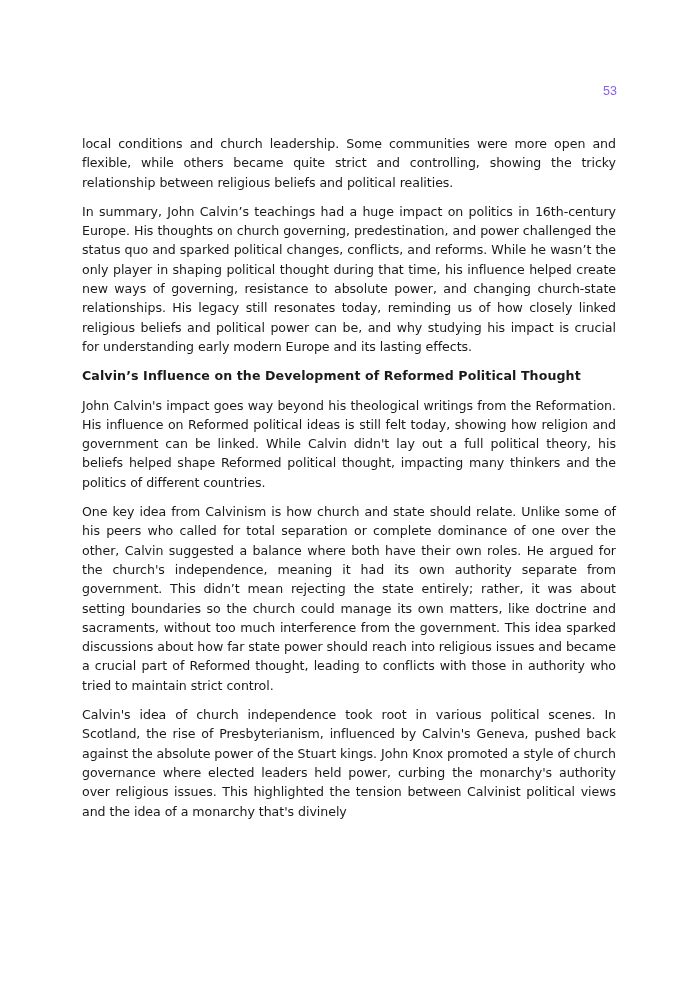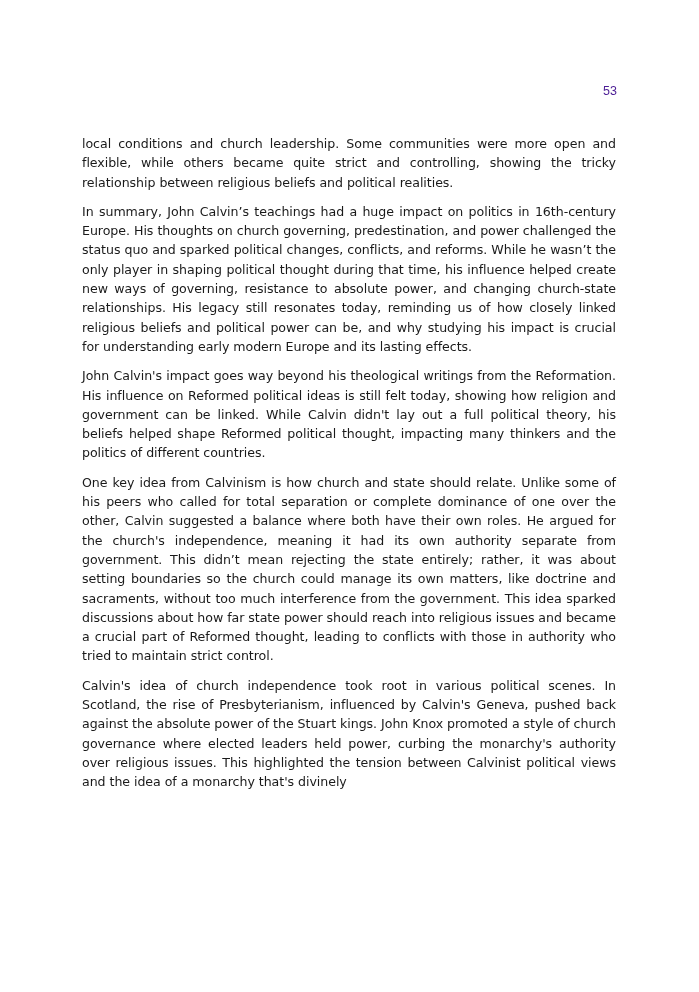--- a/index.html
+++ b/index.html
@@ -14,21 +14,21 @@
       overflow: hidden;
       font-family: "DejaVu Sans", sans-serif;
       color: #1a1a1a;
     }
     .page-number {
       position: absolute;
       top: 84px;
       right: 82px;
       font-family: "Liberation Sans", sans-serif;
       font-size: 12.5px;
-      color: #4c1d95;
+      color: #8b5cf6;
     }
     .content {
       position: absolute;
       top: 126px;
       left: 82px;
       width: 534px;
     }
     .para {
       margin: 8px 0 10px 0;
       font-size: 12.6px;
@@ -45,16 +45,17 @@
     }
   </style>
 </head>
 <body>
 
 <div class="page-number">53</div>
 
 <div class="content">
   <p class="para">local conditions and church leadership. Some communities were more open and flexible, while others became quite strict and controlling, showing the tricky relationship between religious beliefs and political realities.</p>
   <p class="para">In summary, John Calvin’s teachings had a huge impact on politics in 16th-century Europe. His thoughts on church governing, predestination, and power challenged the status quo and sparked political changes, conflicts, and reforms. While he wasn’t the only player in shaping political thought during that time, his influence helped create new ways of governing, resistance to absolute power, and changing church-state relationships. His legacy still resonates today, reminding us of how closely linked religious beliefs and political power can be, and why studying his impact is crucial for understanding early modern Europe and its lasting effects.</p>
+  <h2 class="heading">Calvin’s Influence on the Development of Reformed Political Thought</h2>
   <p class="para">John Calvin's impact goes way beyond his theological writings from the Reformation. His influence on Reformed political ideas is still felt today, showing how religion and government can be linked. While Calvin didn't lay out a full political theory, his beliefs helped shape Reformed political thought, impacting many thinkers and the politics of different countries.</p>
   <p class="para">One key idea from Calvinism is how church and state should relate. Unlike some of his peers who called for total separation or complete dominance of one over the other, Calvin suggested a balance where both have their own roles. He argued for the church's independence, meaning it had its own authority separate from government. This didn’t mean rejecting the state entirely; rather, it was about setting boundaries so the church could manage its own matters, like doctrine and sacraments, without too much interference from the government. This idea sparked discussions about how far state power should reach into religious issues and became a crucial part of Reformed thought, leading to conflicts with those in authority who tried to maintain strict control.</p>
   <p class="para">Calvin's idea of church independence took root in various political scenes. In Scotland, the rise of Presbyterianism, influenced by Calvin's Geneva, pushed back against the absolute power of the Stuart kings. John Knox promoted a style of church governance where elected leaders held power, curbing the monarchy's authority over religious issues. This highlighted the tension between Calvinist political views and the idea of a monarchy that's divinely</p>
 </div>
 
 </body></html>

